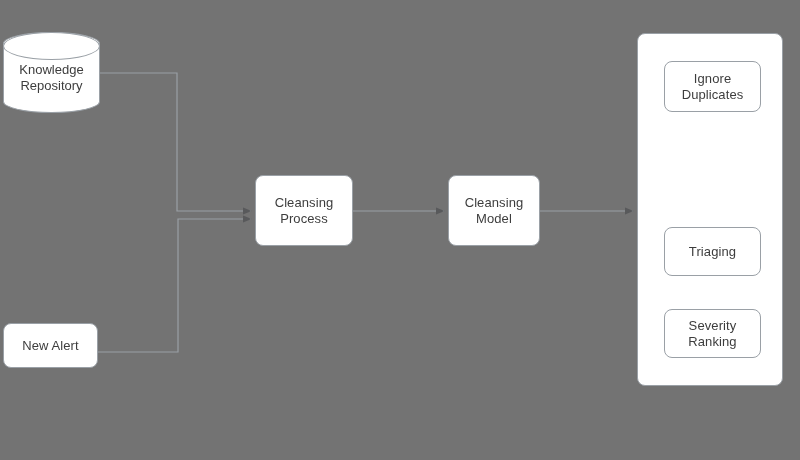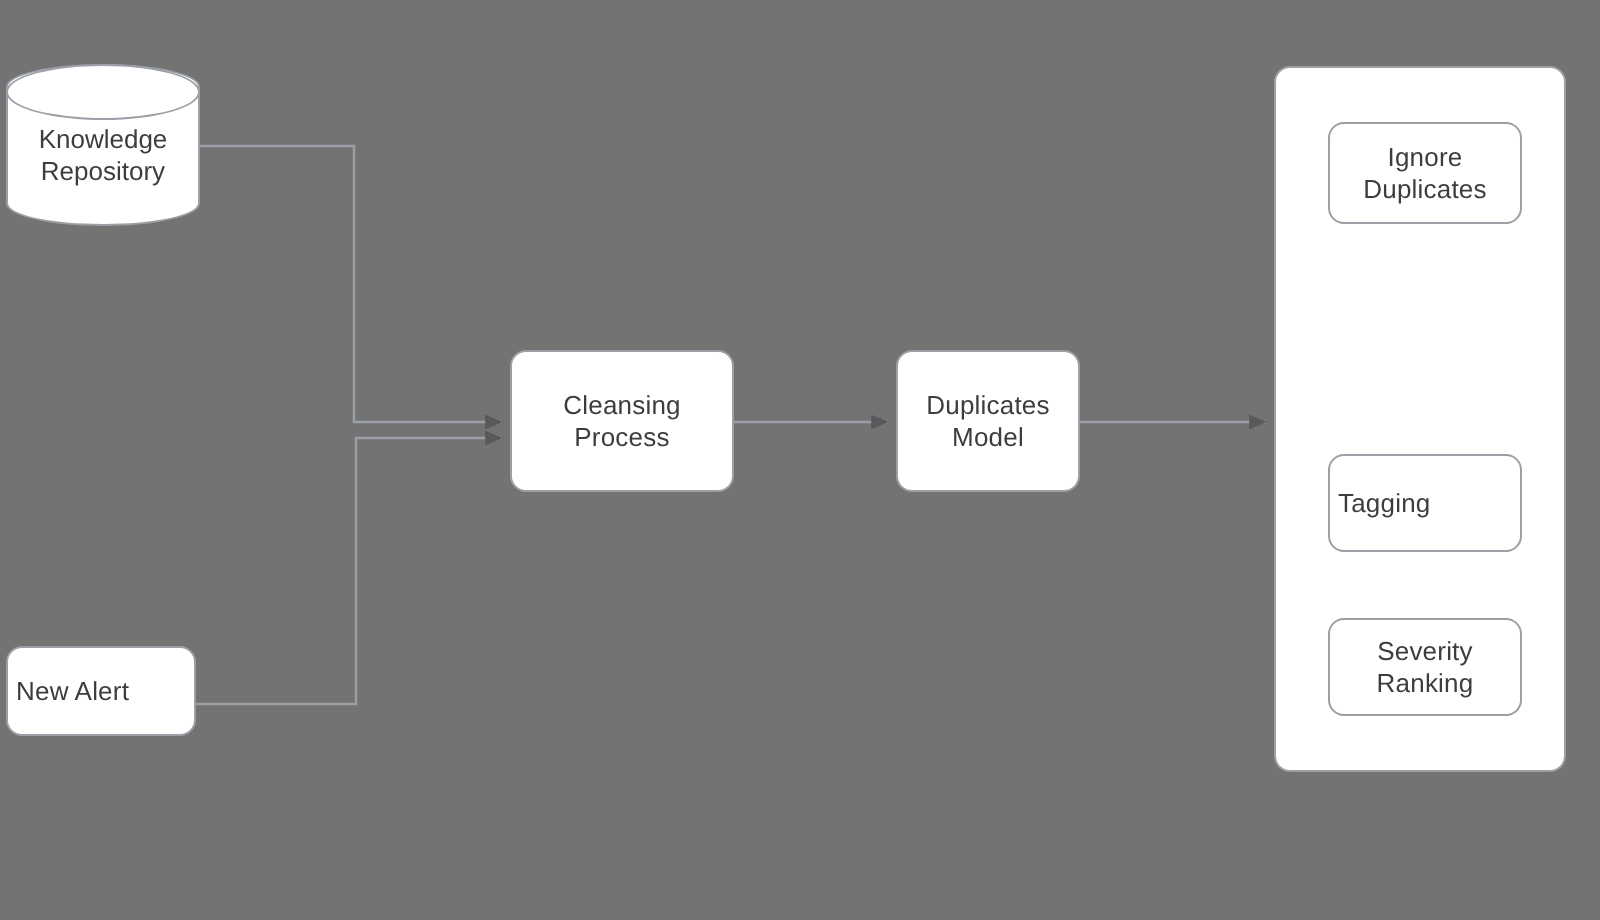--- a/index.html
+++ b/index.html
@@ -24,21 +24,21 @@
     top: 0;
     width: 800px;
     height: 460px;
     pointer-events: none;
   }
   .node {
     position: absolute;
     box-sizing: border-box;
     display: flex;
     align-items: center;
-    justify-content: flex-start;
+    justify-content: center;
     text-align: center;
     color: #3d3d3d;
     font-size: 13px;
     line-height: 16px;
     background: #ffffff;
     border: 1px solid #9aa0a6;
     letter-spacing: 0.1px;
   }
   .node.rounded {
     border-radius: 8px;
@@ -111,37 +111,37 @@
 
   <div class="cylinder" style="left:3px; top:32px; width:97px; height:81px;">
     <span class="cap"></span>
     <span class="label">Knowledge Repository</span>
   </div>
 
   <div class="node rounded" style="left:3px; top:323px; width:95px; height:45px;">
     <span class="label">New Alert</span>
   </div>
 
-  <div class="node rounded" style="left:255px; top:175px; width:112px; height:71px;">
+  <div class="node rounded" style="left:255px; top:175px; width:98px; height:71px;">
     <span class="label">Cleansing Process</span>
   </div>
 
   <div class="node rounded" style="left:448px; top:175px; width:92px; height:71px;">
-    <span class="label">Duplicates Model</span>
+    <span class="label">Cleansing Model</span>
   </div>
 
   <div class="group-box" style="left:637px; top:33px; width:146px; height:353px;">
 
     <div class="node rounded" style="left:26px; top:27px; width:97px; height:51px;">
       <span class="label">Ignore Duplicates</span>
     </div>
 
 
     <div class="node rounded" style="left:26px; top:193px; width:97px; height:49px;">
-      <span class="label">Tagging</span>
+      <span class="label">Triaging</span>
     </div>
 
     <div class="node rounded" style="left:26px; top:275px; width:97px; height:49px;">
       <span class="label">Severity Ranking</span>
     </div>
 
   </div>
 
 </div>
 

